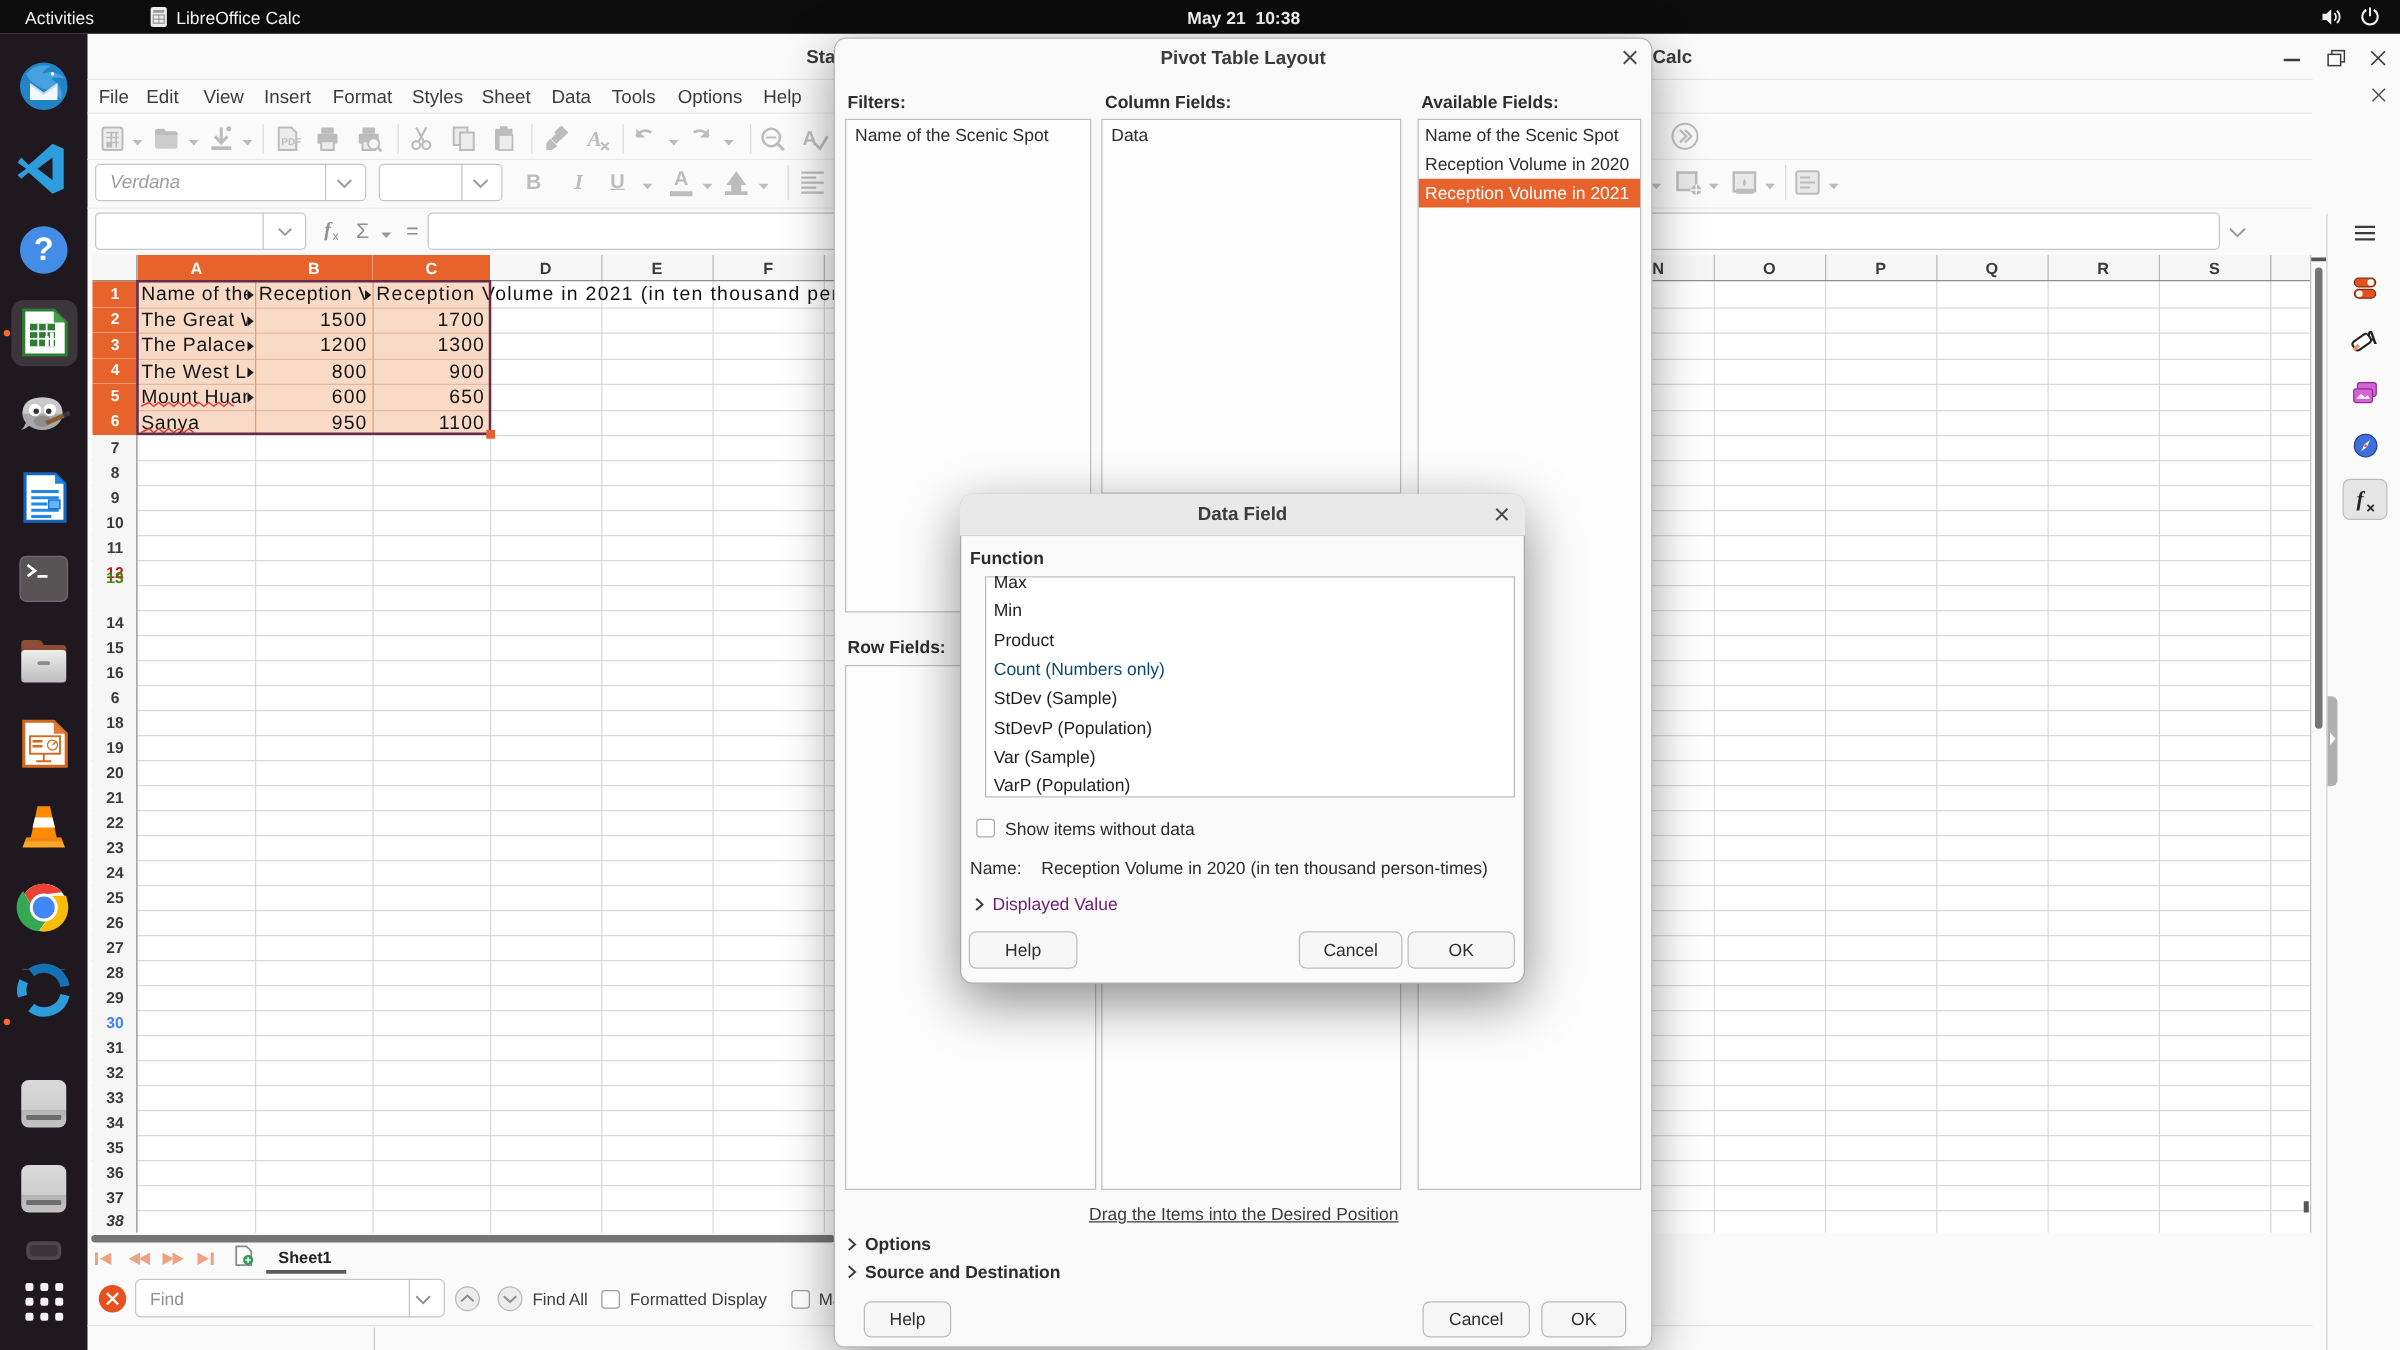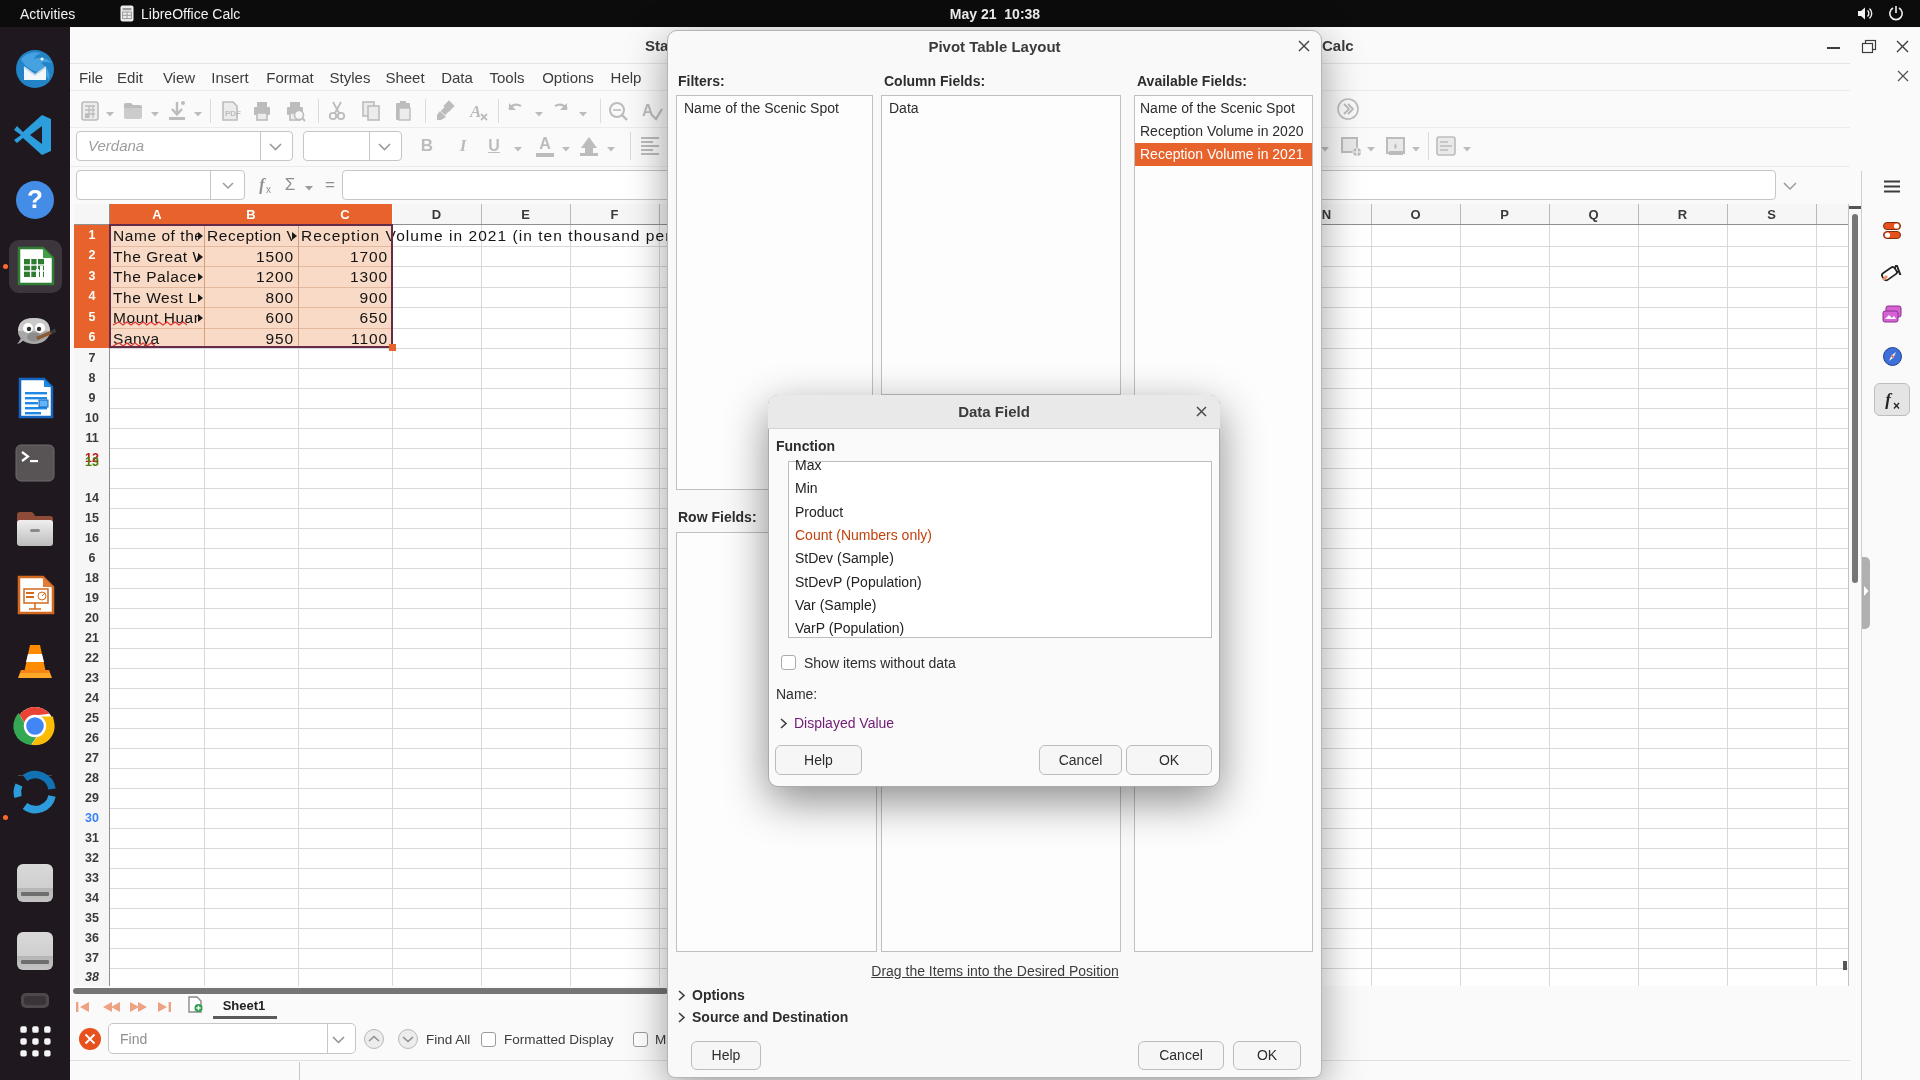--- a/index.html
+++ b/index.html
@@ -758,27 +758,28 @@
 <div style="left:768px;top:395px;width:452px;height:34px;background:#e9e9e9;border-bottom:1px solid #d2d2d2;border-radius:10px 10px 0 0"></div>
 <div style="left:994.0px;top:397px;transform:translateX(-50%);font-size:15px;line-height:30px;color:#3b3b3b;font-weight:bold;white-space:pre;">Data Field</div>
 <svg style="left:1196px;top:406px" width="11" height="11" viewBox="0 0 11 11">
       <path d="M1 1 L10 10 M10 1 L1 10" stroke="#4a4a4a" stroke-width="1.5"></path>
     </svg>
 <div style="left:776px;top:432px;font-size:14px;line-height:28px;color:#2d2d2d;font-weight:bold;white-space:pre;">Function</div>
 <div style="left:788px;top:461px;width:424px;height:177px;background:#fff;border:1px solid #bdbdbd;overflow:hidden"></div>
 <div style="left:795px;top:451.0px;font-size:14px;line-height:28px;color:#222;font-weight:normal;white-space:pre;">Max</div>
 <div style="left:795px;top:474.3px;font-size:14px;line-height:28px;color:#222;font-weight:normal;white-space:pre;">Min</div>
 <div style="left:795px;top:497.6px;font-size:14px;line-height:28px;color:#222;font-weight:normal;white-space:pre;">Product</div>
-<div style="left:795px;top:520.9px;font-size:14px;line-height:28px;color:#c2410c;font-weight:normal;white-space:pre;">Count (Numbers only)</div>
+<div style="left:795px;top:520.9px;font-size:14px;line-height:28px;color:#0c4a6e;font-weight:normal;white-space:pre;">Count (Numbers only)</div>
 <div style="left:795px;top:544.1999999999999px;font-size:14px;line-height:28px;color:#222;font-weight:normal;white-space:pre;">StDev (Sample)</div>
 <div style="left:795px;top:567.4999999999999px;font-size:14px;line-height:28px;color:#222;font-weight:normal;white-space:pre;">StDevP (Population)</div>
 <div style="left:795px;top:590.7999999999998px;font-size:14px;line-height:28px;color:#222;font-weight:normal;white-space:pre;">Var (Sample)</div>
 <div style="left:795px;top:614.0999999999998px;font-size:14px;line-height:28px;color:#222;font-weight:normal;white-space:pre;">VarP (Population)</div>
 <div style="left:781px;top:655px;width:15px;height:15px;background:#fff;border:1px solid #ababab;border-radius:3px"></div>
 <div style="left:804px;top:649px;font-size:14px;line-height:28px;color:#2d2d2d;font-weight:normal;white-space:pre;">Show items without data</div>
 <div style="left:776px;top:680px;font-size:14px;line-height:28px;color:#2d2d2d;font-weight:normal;white-space:pre;">Name:</div>
+<div style="left:833px;top:680px;font-size:14px;line-height:28px;color:#2d2d2d;font-weight:normal;white-space:pre;">Reception Volume in 2020 (in ten thousand person-times)</div>
 <svg style="left:780px;top:718px" width="7" height="11" viewBox="0 0 7 11">
       <path d="M1 1 L6 5.5 L1 10" stroke="#3c3c3c" stroke-width="1.6" fill="none"></path>
     </svg>
 <div style="left:794px;top:709px;font-size:14px;line-height:28px;color:#701a75;font-weight:normal;white-space:pre;">Displayed Value</div>
 <div style="left:775px;top:745px;width:87px;height:30px;background:#f6f6f6;border:1px solid #bcbcbc;border-radius:6px;text-align:center;font-size:14px;color:#2d2d2d;line-height:28px">Help</div>
 <div style="left:1039px;top:745px;width:83px;height:30px;background:#f6f6f6;border:1px solid #bcbcbc;border-radius:6px;text-align:center;font-size:14px;color:#2d2d2d;line-height:28px">Cancel</div>
 <div style="left:1126px;top:745px;width:86px;height:30px;background:#f6f6f6;border:1px solid #bcbcbc;border-radius:6px;text-align:center;font-size:14px;color:#2d2d2d;line-height:28px">OK</div>
 </div>
 </body></html>

